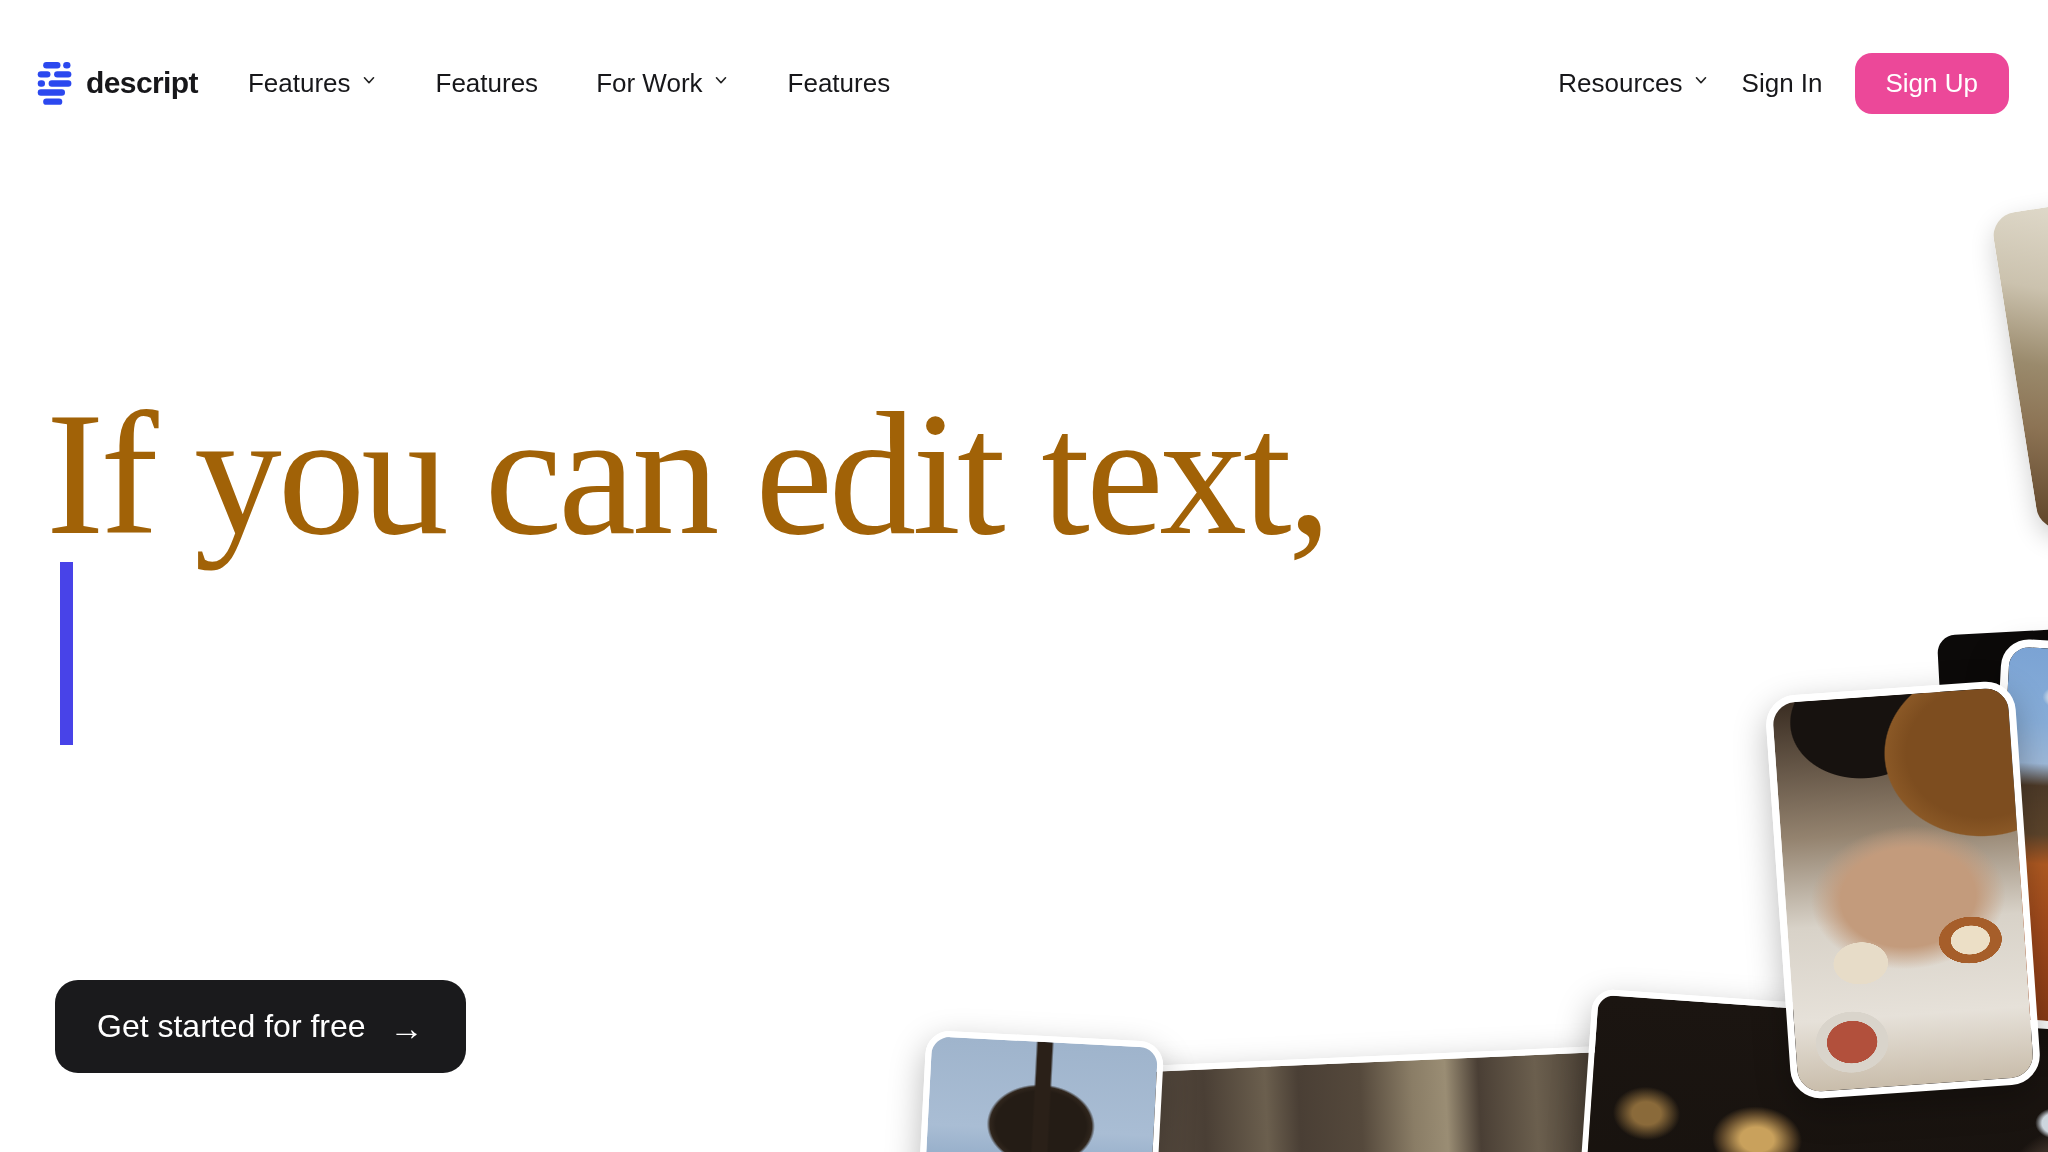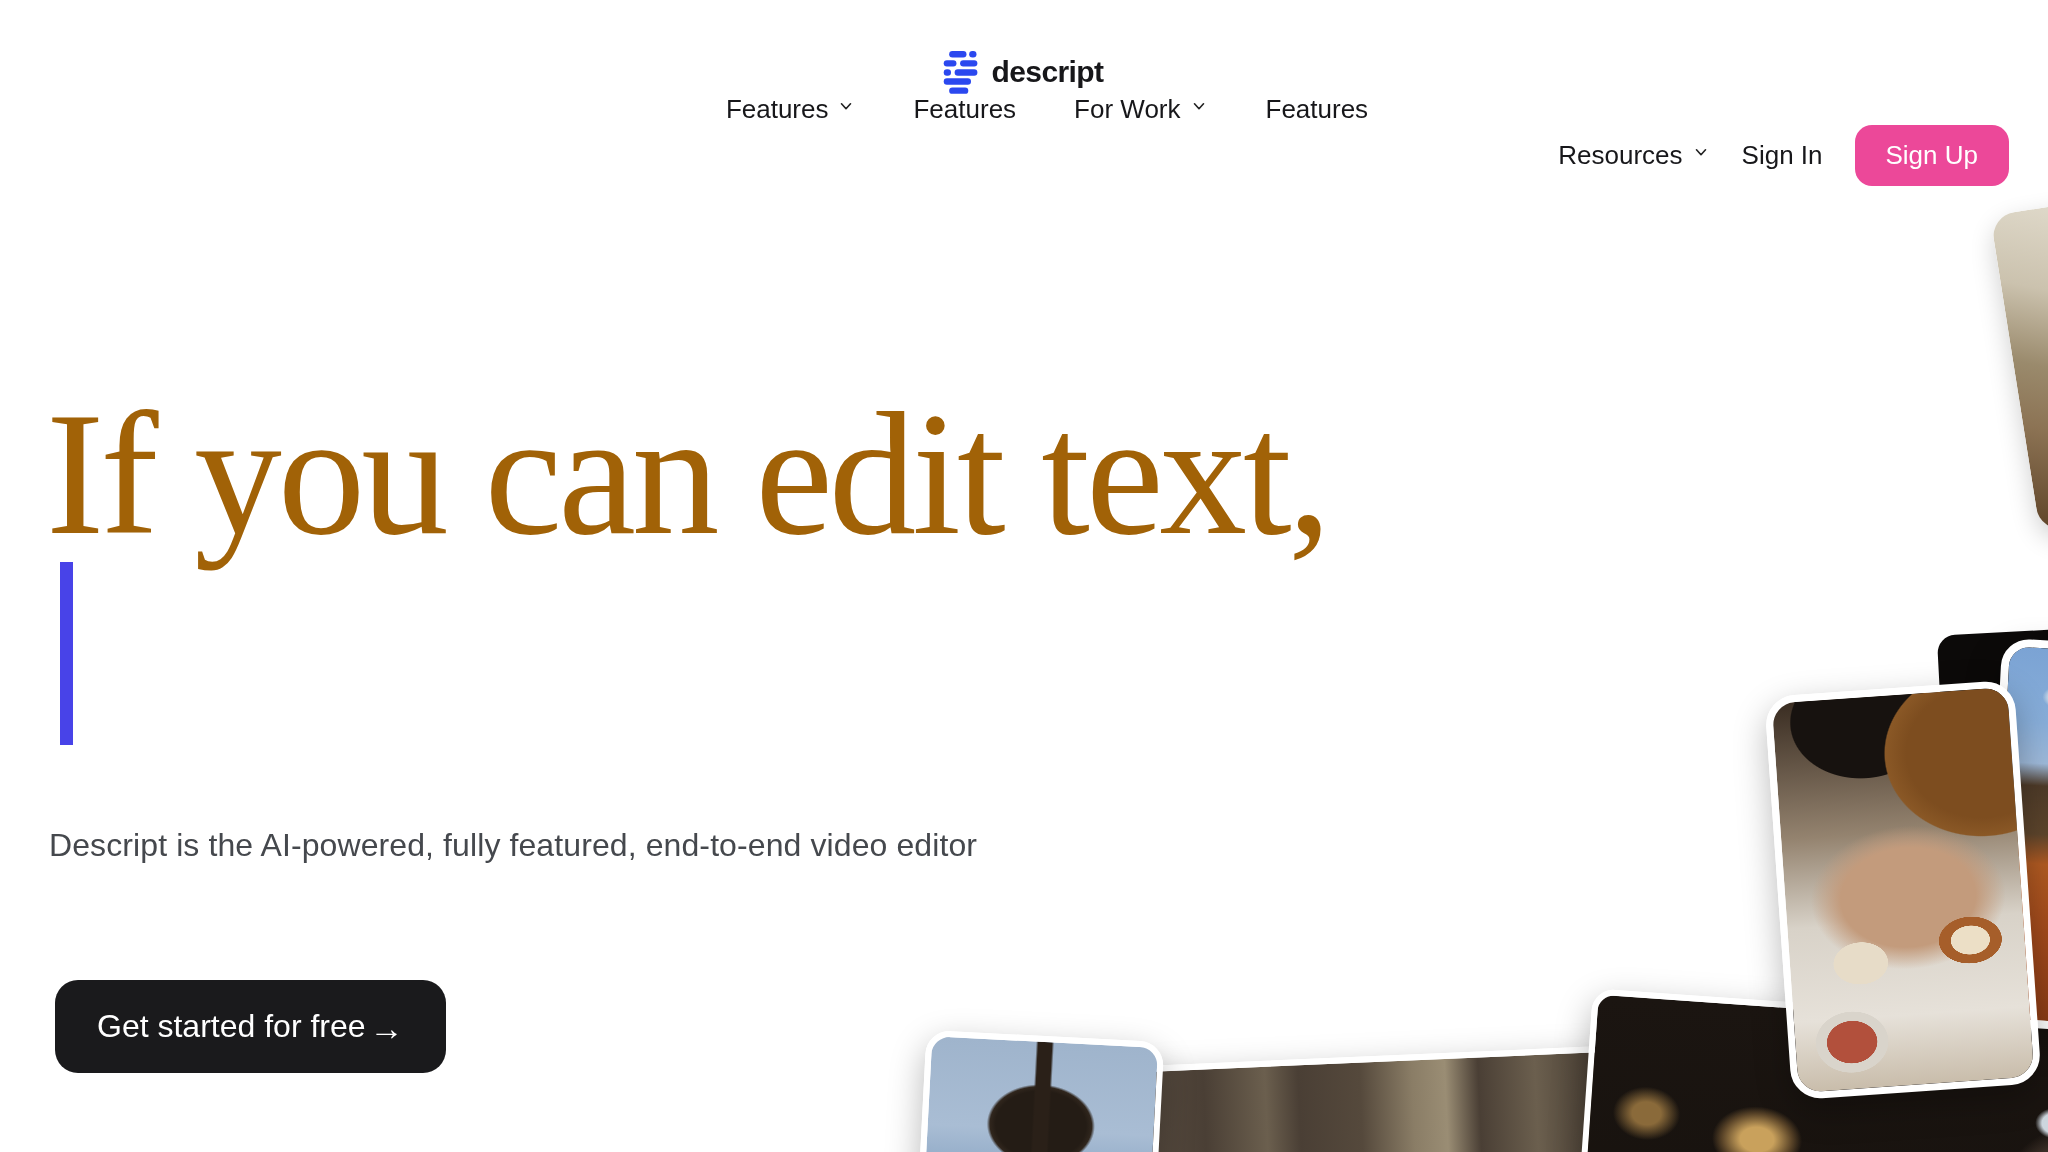--- a/index.html
+++ b/index.html
@@ -4,21 +4,21 @@
 <style>
   html,body{margin:0;padding:0;}
   body{
     width:2048px;height:1152px;position:relative;overflow:hidden;
     background:#ffffff;font-family:"Liberation Sans",sans-serif;
     -webkit-font-smoothing:antialiased;
   }
   
   .header{
     position:absolute;left:35px;right:39px;top:50px;height:66px;
-    display:flex;align-items:center;z-index:30;flex-direction:column;
+    display:flex;align-items:center;z-index:30;
   }
   .logo{display:flex;align-items:center;gap:11px;cursor:pointer;}
   .logo-mark{width:40px;height:44px;display:block;}
   .logo-word{font-size:30px;font-weight:700;color:#17171a;letter-spacing:-0.6px;}
   .nav-left{display:flex;align-items:center;gap:58px;margin-left:50px;}
   .nav-right{display:flex;align-items:center;gap:32px;margin-left:auto;}
   .nav-item{
     display:flex;gap:9px;font-size:26px;color:#17171a;
     cursor:pointer;white-space:nowrap;
   }
@@ -38,21 +38,21 @@
   .cursor-bar{
     display:inline-block;width:13px;height:183px;background:#4843e8;
     vertical-align:-33px;margin-left:14px;
   }
   .subtext{
     position:absolute;left:49px;top:822px;z-index:20;margin:0;
     font-size:32px;line-height:46px;color:#45484d;letter-spacing:0.1px;
   }
   .cta-btn{
     position:absolute;left:55px;top:980px;z-index:20;
-    display:flex;align-items:center;gap:4px;
+    display:flex;align-items:center;gap:24px;
     background:#1a1a1c;color:#ffffff;font-size:32px;
     padding:0 42px;height:93px;border-radius:23px;border:none;cursor:pointer;
     font-family:"Liberation Sans",sans-serif;
   }
   .cta-arrow{font-size:34px;line-height:1;margin-top:2px;}
   
   .card{
     position:absolute;border-radius:28px;
     box-shadow:0 12px 34px rgba(0,0,0,0.28);
     border:7px solid #ffffff;overflow:hidden;
@@ -158,21 +158,21 @@
       <span>Sign In</span>
     </div>
     <button class="signup-btn">Sign Up</button>
   </div>
 </header>
 
 <h1 class="headline"><span>If you can edit text,</span><br>
 <span class="cursor-bar"></span></h1>
 
 <p class="subtext">
-  <span>Descript is the AI-powered, fully featured, end-to-end video editor</span><br>
+  <br>
 </p>
 
 <button class="cta-btn">
   <span>Get started for free</span>
   <span class="cta-arrow">→</span>
 </button>
 
 <div class="card card-backdrop"></div>
 
 <div class="card card-workshop">

